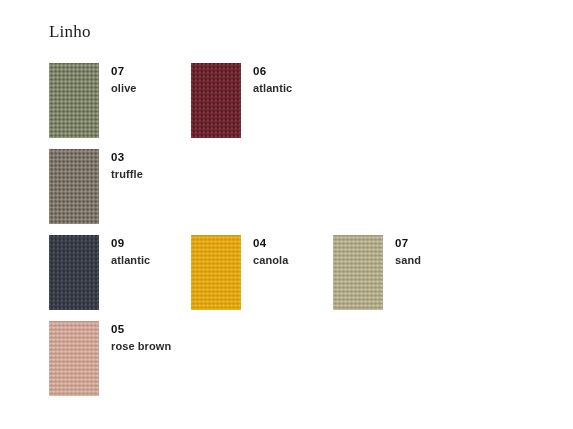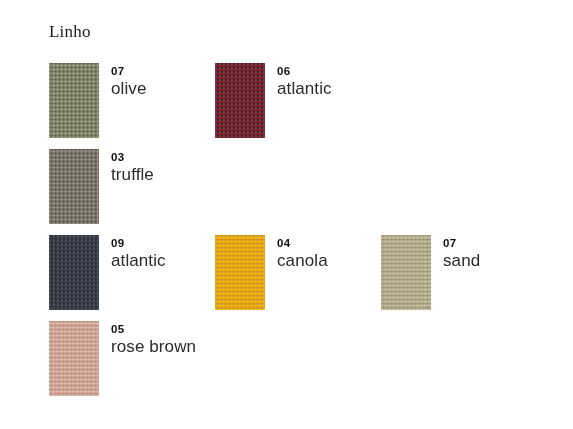--- a/index.html
+++ b/index.html
@@ -43,21 +43,21 @@
   }
 
   .row {
     display: flex;
     height: 86px;
   }
 
   .cell {
     display: flex;
     align-items: flex-start;
-    width: 166px;
+    width: 142px;
     box-sizing: border-box;
   }
   .cell.empty { visibility: hidden; }
 
   .swatch {
     position: relative;
     width: 50px;
     height: 75px;
     flex: 0 0 auto;
     overflow: hidden;
@@ -110,22 +110,22 @@
 
   .code {
     font-size: 11.5px;
     font-weight: 700;
     color: #111111;
     letter-spacing: 0.3px;
     line-height: 14px;
   }
 
   .name {
-    font-size: 17px;
-    font-weight: 400;
+    font-size: 11px;
+    font-weight: 700;
     color: #2b2b2b;
     letter-spacing: 0.1px;
     line-height: 15px;
     margin-top: 3px;
     white-space: nowrap;
   }
 </style>
 </head>
 <body>
 

